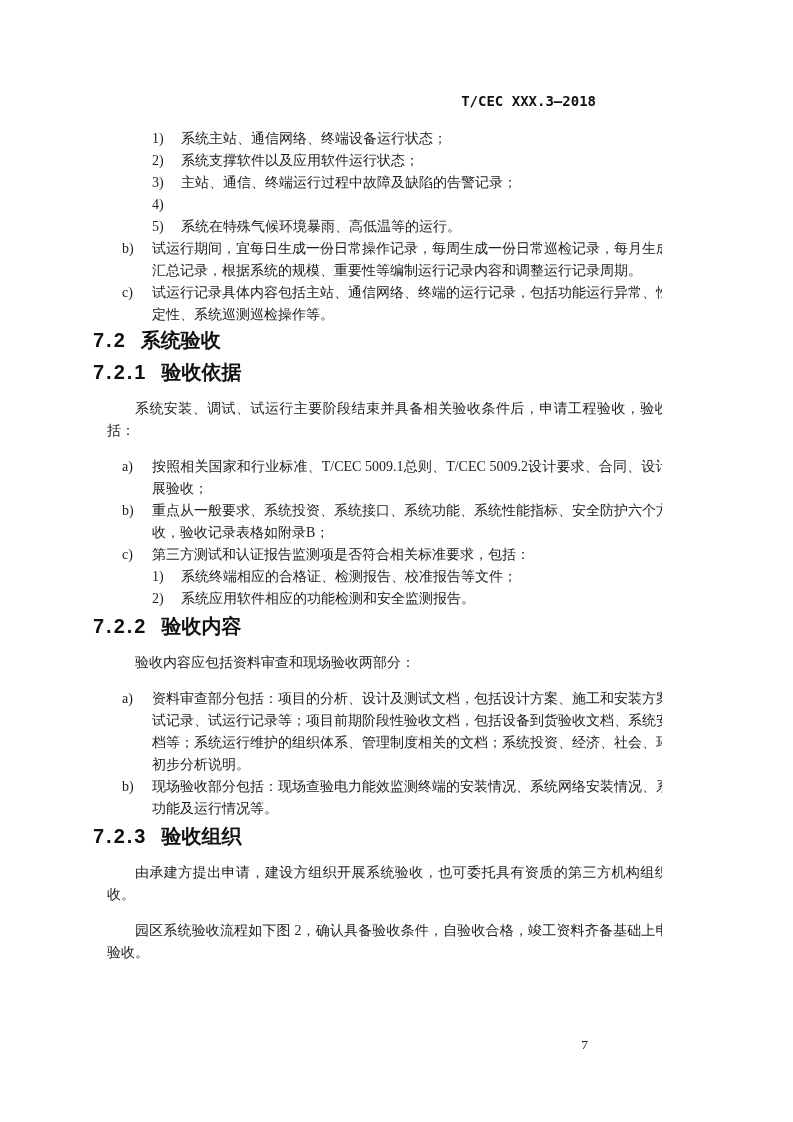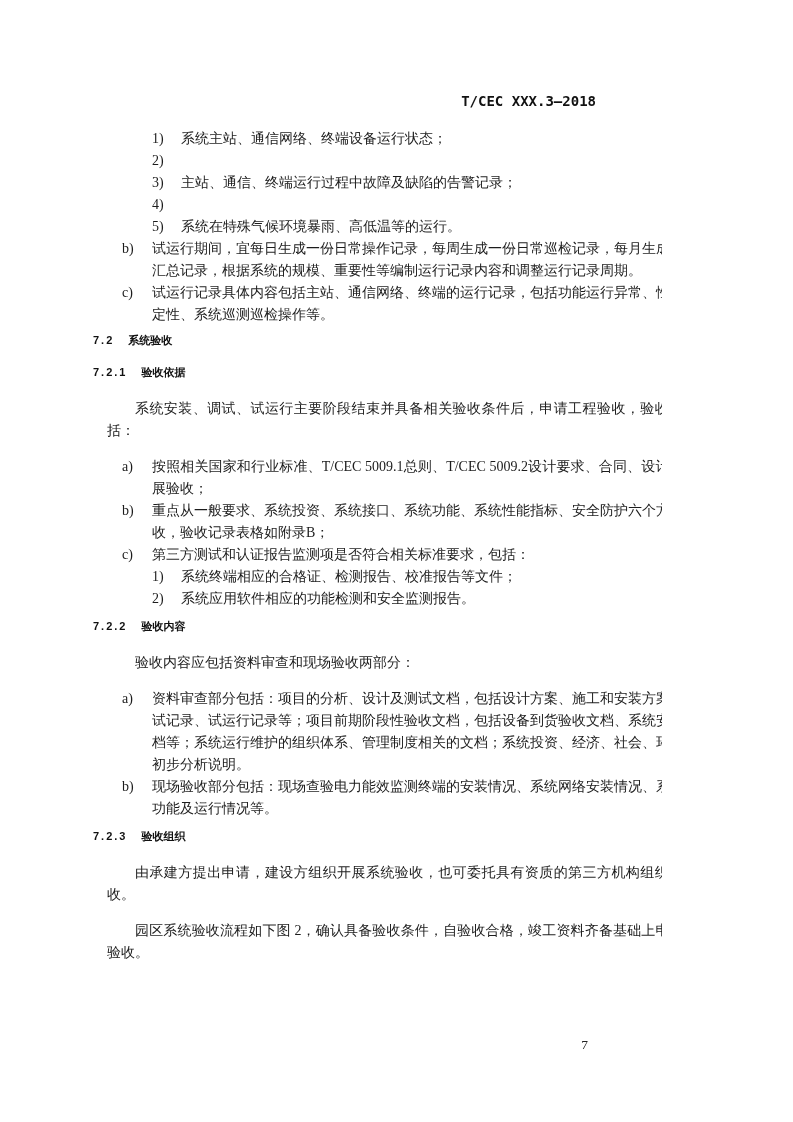--- a/index.html
+++ b/index.html
@@ -55,21 +55,21 @@
   }
   .li.l1 { padding-left: 29px; }
   .li.l1 .marker { width: 30px; }
   .li.l2 { padding-left: 59px; }
   .li.l2 .marker { width: 29px; }
   .heading {
     display: block;
     margin: 2px 0 8px 0;
     font-family: "Liberation Sans", "DejaVu Sans", sans-serif;
     font-weight: 700;
-    font-size: 11px;
+    font-size: 20px;
     line-height: 24px;
     color: #111;
     text-align: left;
   }
   .heading.h3 { margin-top: 4px; }
   .heading .h-num {
     letter-spacing: 2px;
     margin-right: 14px;
   }
   .page-footer {
@@ -89,20 +89,21 @@
   <div class="doc-header">T/CEC XXX.3—2018</div>
 
   <div class="content">
 
     <div class="li l2">
       <span class="marker">1)</span>
       <span class="li-text">系统主站、通信网络、终端设备运行状态；</span>
     </div>
     <div class="li l2">
       <span class="marker">2)</span>
+      <span class="li-text">系统支撑软件以及应用软件运行状态；</span>
     </div>
     <div class="li l2">
       <span class="marker">3)</span>
       <span class="li-text">主站、通信、终端运行过程中故障及缺陷的告警记录；</span>
     </div>
     <div class="li l2">
       <span class="marker">4)</span>
     </div>
     <div class="li l2">
       <span class="marker">5)</span>

